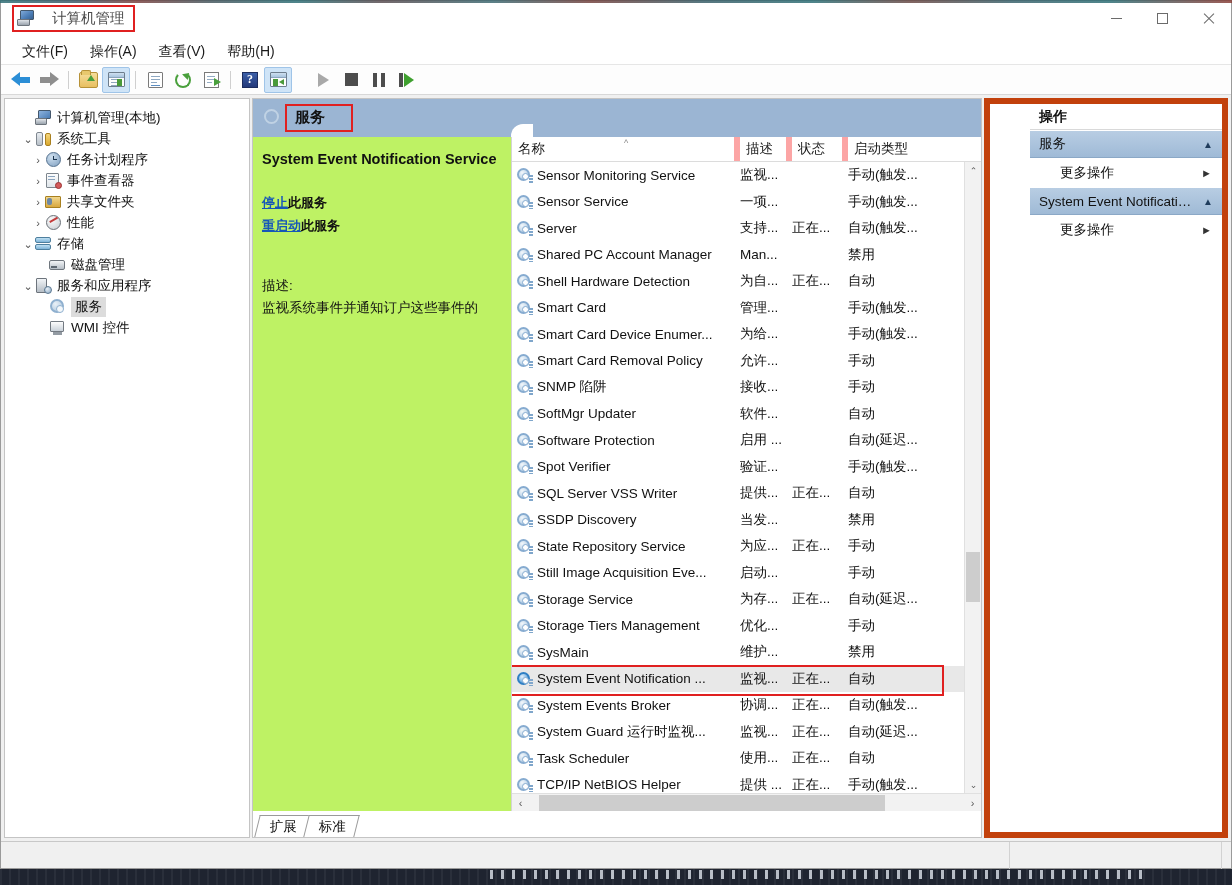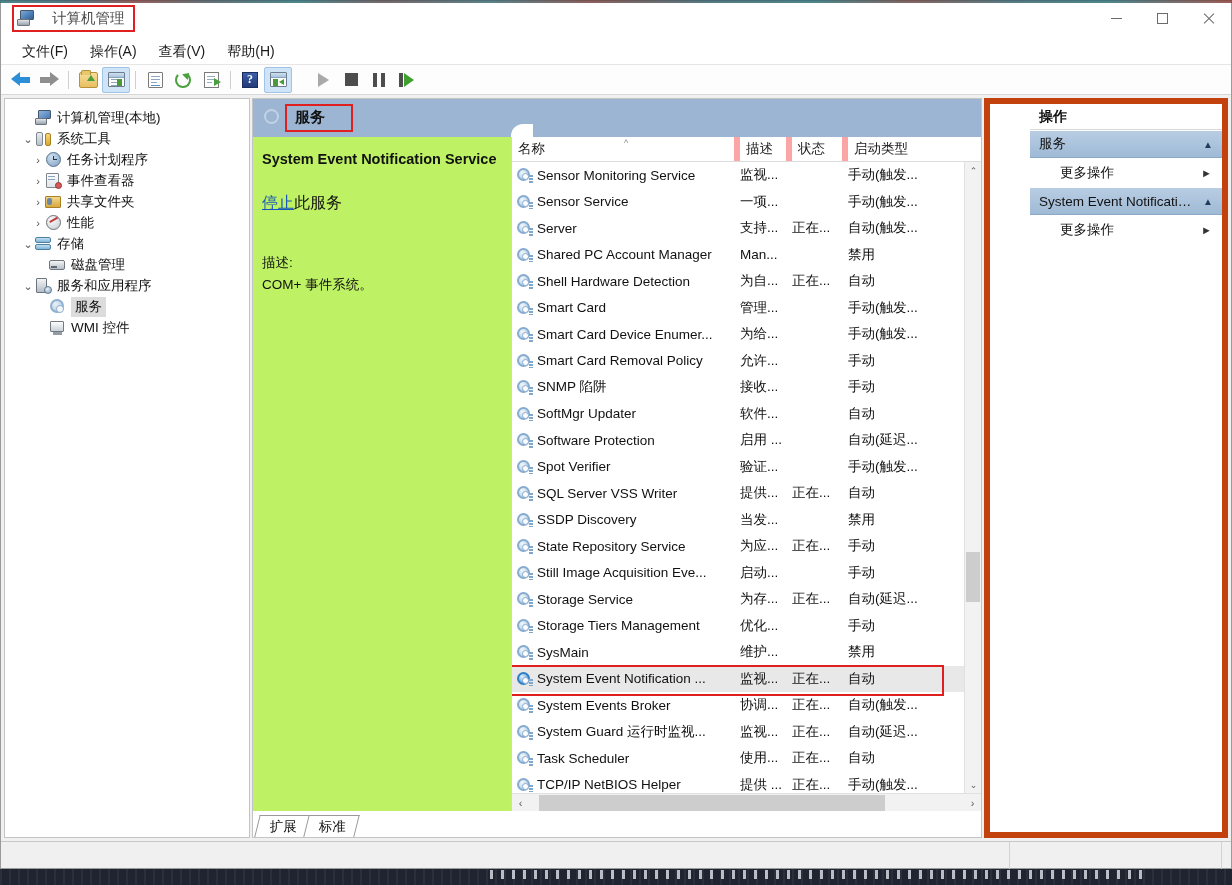--- a/index.html
+++ b/index.html
@@ -406,21 +406,21 @@
     width: 258px; flex: 0 0 258px;
     background: #bef264;
     padding: 12px 14px 0 9px;
     overflow: hidden;
   }
   .detail-title {
     font-size: 14.5px; font-weight: bold; color: #111;
     line-height: 21px;
     margin-bottom: 21px;
   }
-  .detail-link-row { line-height: 23px; font-size: 16px; color: #111; }
+  .detail-link-row { line-height: 23px; font-size: 13px; color: #111; font-weight: bold; }
   .detail-link {
     color: #1657b8; text-decoration: underline;
   }
   .detail-desc-label { margin-top: 38px; font-size: 13.5px; color: #111; line-height: 22px; }
   .detail-desc { font-size: 13.5px; color: #111; line-height: 22px; }
 
   
   .list-wrap {
     flex: 1 1 auto;
     display: flex;
@@ -874,22 +874,25 @@
         <div style="position:absolute;left:258px;bottom:0;width:22px;height:13px;background:#ffffff;border-top-left-radius:12px;z-index:2"></div>
       </div>
 
       <div class="center-split">
 
         <div class="detail">
           <div class="detail-title">System Event Notification Service</div>
           <div class="detail-link-row">
             <span class="detail-link">停止</span><span>此服务</span>
           </div>
+          <div class="detail-link-row">
+            <span class="detail-link">重启动</span><span>此服务</span>
+          </div>
           <div class="detail-desc-label">描述:</div>
-          <div class="detail-desc">COM+ 事件系统。</div>
+          <div class="detail-desc">监视系统事件并通知订户这些事件的</div>
         </div>
 
         <div class="list-wrap">
 
           <div class="list-head">
             <div class="col col-name">
               <span>名称</span>
               <span class="sortmark">^</span>
             </div>
             <div class="col col-desc">描述</div>

